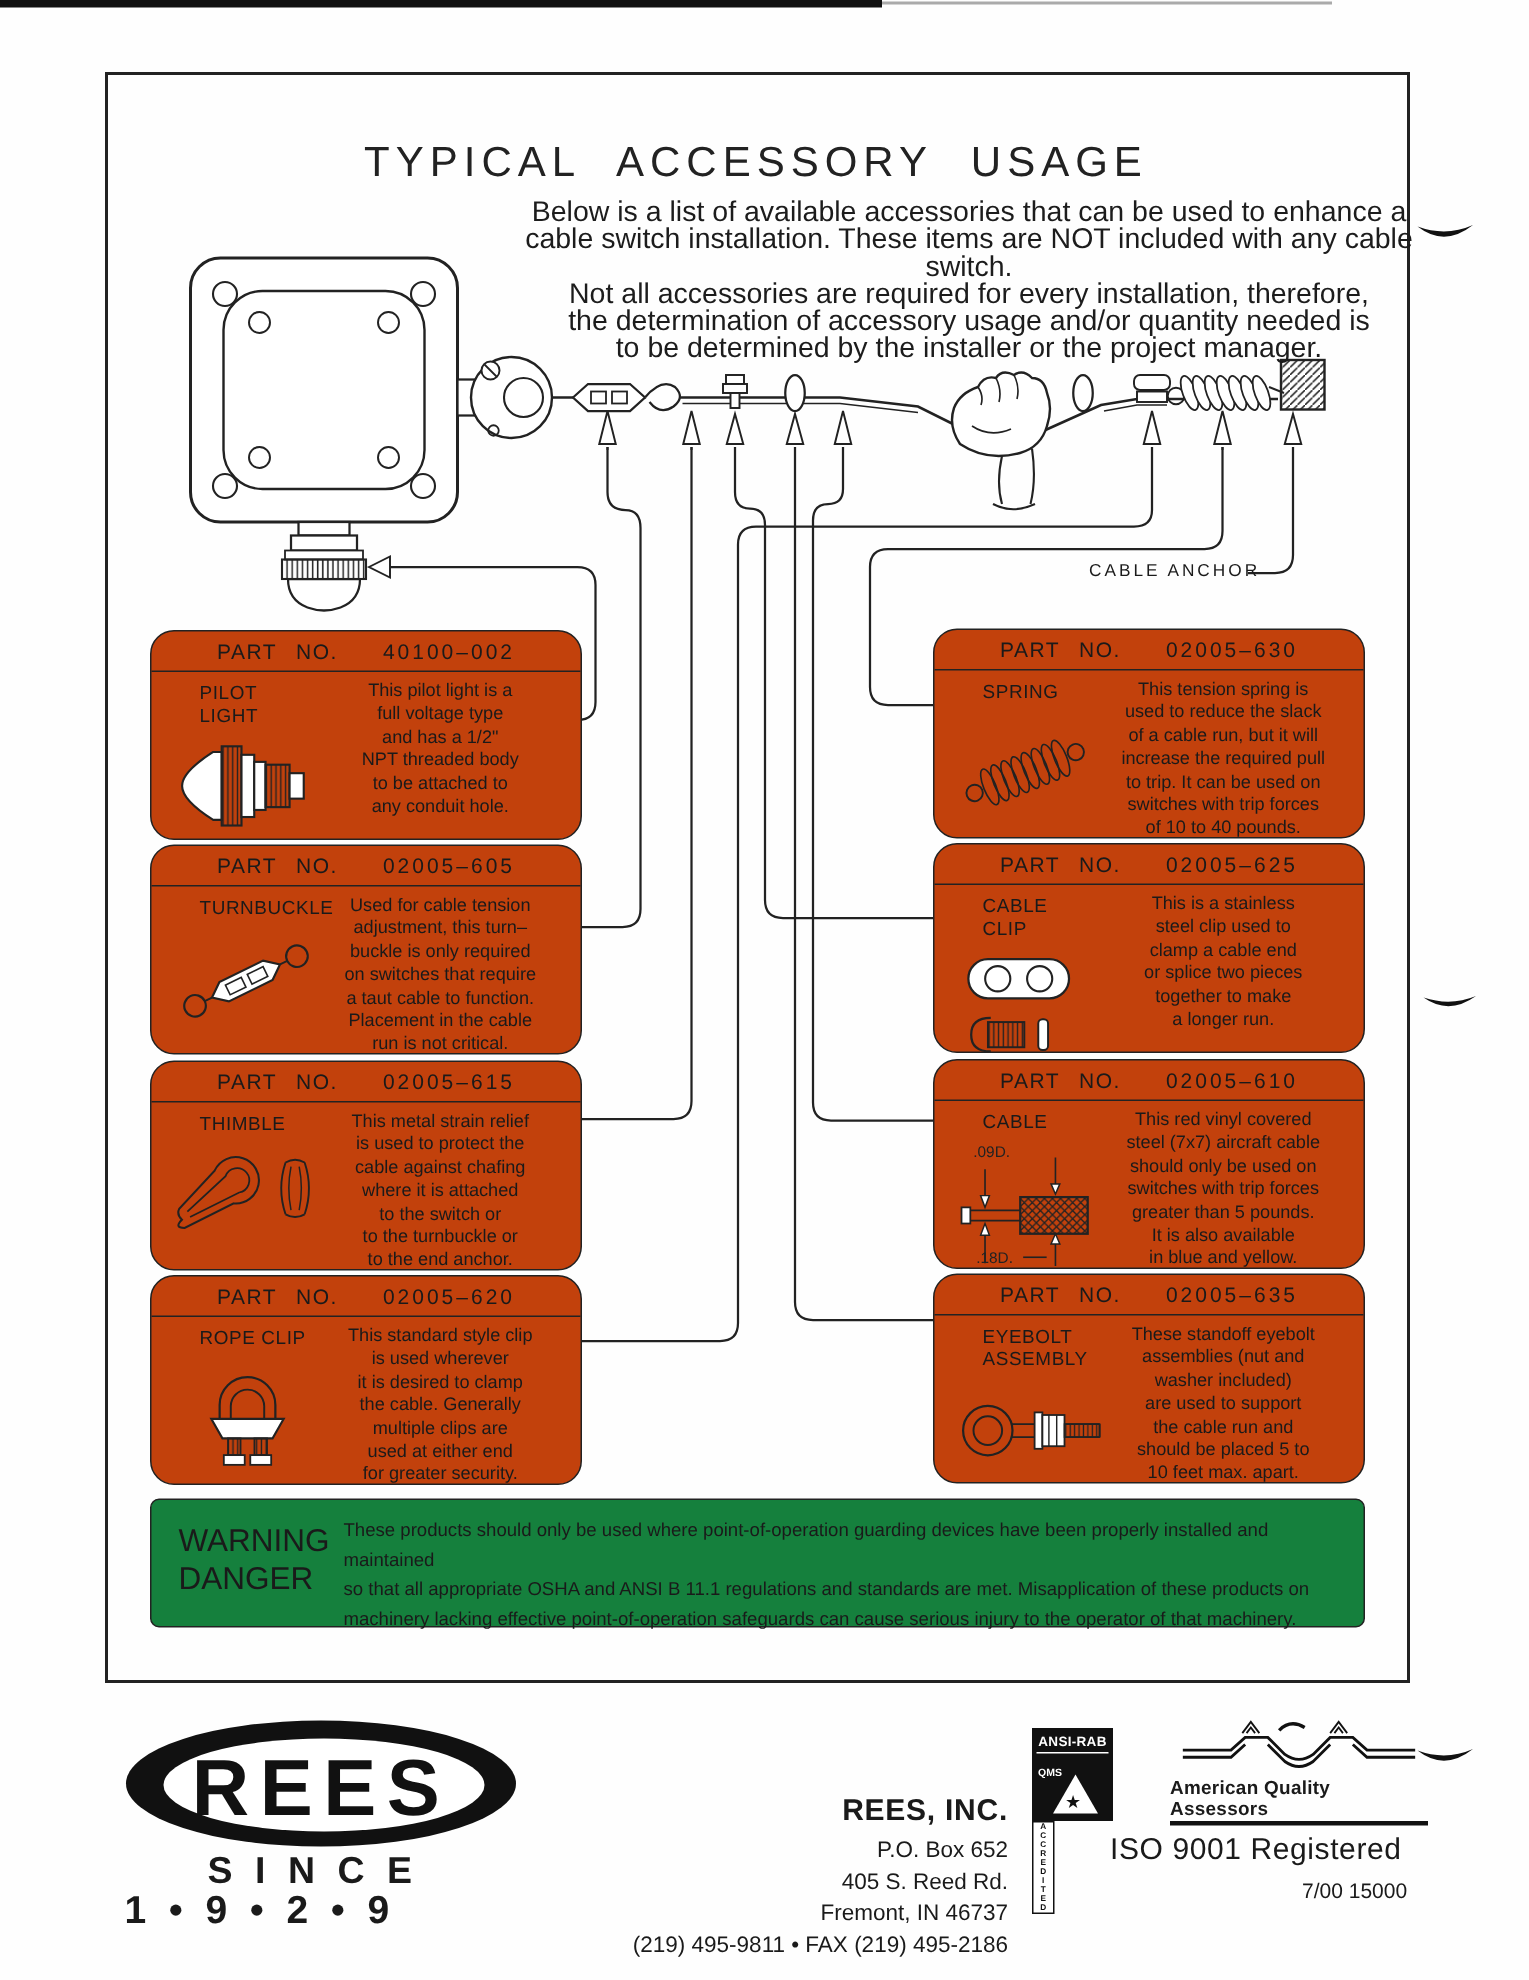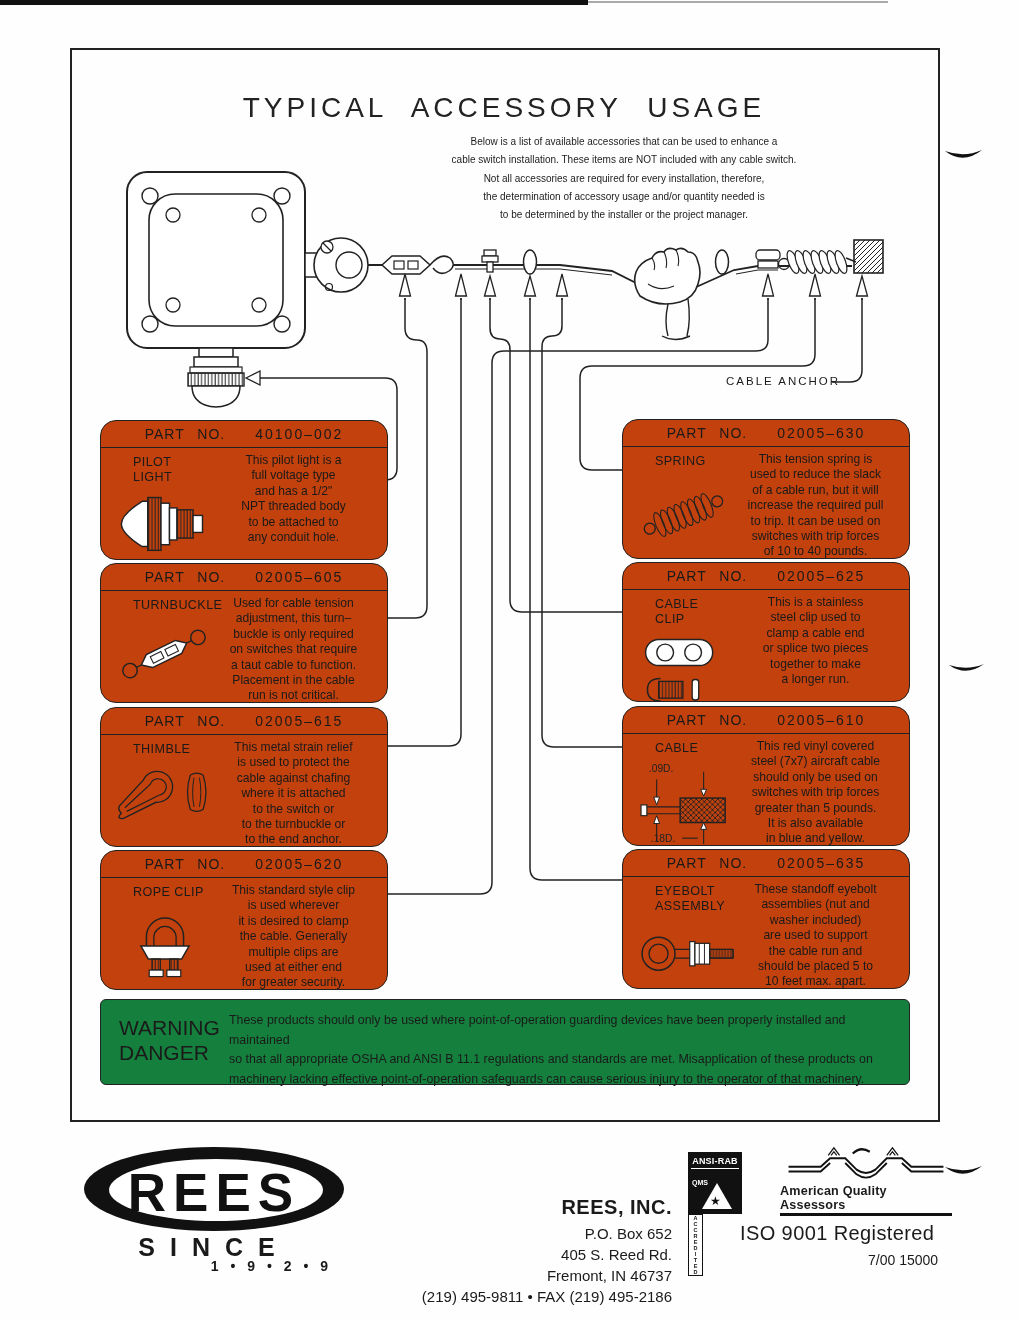--- a/index.html
+++ b/index.html
@@ -6,21 +6,21 @@
   .page{position:relative;width:1019px;height:1320px;background:#fefefe;
         font-family:"Liberation Sans",sans-serif;color:#1a1a1a;overflow:hidden;margin:0 auto;}
   .abs{position:absolute;}
   
   .frame{left:70px;top:48px;width:866px;height:1070px;border:2px solid #222;z-index:1;}
   .artifact-bar{left:0;top:0;width:588px;height:5px;background:#111;z-index:9;}
   .artifact-bar2{left:588px;top:1px;width:300px;height:2px;background:#aaa;z-index:9;}
   .crescent{z-index:9;}
   .title{left:70px;top:92px;width:868px;text-align:center;font-size:28px;letter-spacing:4px;
          word-spacing:14px;z-index:3;color:#222;}
-  .intro{left:324px;top:133px;width:600px;text-align:center;font-size:10px;line-height:18.3px;
+  .intro{left:346px;top:133px;width:600px;text-align:center;font-size:19px;line-height:18.3px;
          white-space:pre-line;z-index:3;color:#1c1c1c;}
   .dsvg{left:0;top:0;z-index:2;}
   .cable-anchor{left:726px;top:375px;font-size:11.5px;letter-spacing:2px;z-index:3;}
   
   .pbox{position:absolute;width:286px;height:138px;background:#c2410c;border:1.6px solid #222;
         border-radius:16px;z-index:4;}
   .pbox .hdr{height:26px;border-bottom:1.4px solid #222;display:flex;align-items:center;
         justify-content:center;gap:30px;font-size:14px;letter-spacing:1px;word-spacing:8px;}
   .pbox .pno{letter-spacing:2px;word-spacing:0;}
   .pbox .body{display:flex;height:110px;}
@@ -33,21 +33,21 @@
   .warnbox{left:100px;top:999px;width:808px;height:84px;border:1.6px solid #222;border-radius:6px;
         display:flex;z-index:4;background:#15803d;justify-content:flex-end;}
   .warnlabel{width:104px;padding:15px 0 0 18px;font-size:21px;line-height:25px;white-space:pre-line;flex:none;}
   .warntext{flex:1;font-size:12.4px;line-height:19.6px;white-space:pre-line;padding:11px 14px 0 6px;}
   
   .logo-wrap{left:83px;top:1146px;width:262px;height:86px;z-index:3;}
   .logo-text{position:absolute;left:0;top:16px;width:262px;text-align:center;font-size:53px;
         font-weight:bold;letter-spacing:7px;color:#111;}
   .since{left:83px;top:1233px;width:262px;text-align:center;font-size:25px;font-weight:bold;
         letter-spacing:15px;z-index:3;}
-  .year{left:70px;top:1258px;width:262px;text-align:right;font-size:14px;font-weight:bold;
+  .year{left:83px;top:1258px;width:262px;text-align:left;font-size:26px;font-weight:bold;
         letter-spacing:4px;z-index:3;}
   .addr-block{left:352px;top:1196px;width:320px;text-align:right;z-index:3;}
   .company{font-size:20px;font-weight:bold;letter-spacing:0.5px;margin-bottom:4px;}
   .addr-line{font-size:15px;line-height:21px;}
   .ansi{left:688px;top:1152px;display:flex;z-index:3;flex-direction:column;}
   .ansi-main{width:54px;height:62px;background:#111;color:#fff;position:relative;flex:none;}
   .ansi-name{font-size:9px;font-weight:bold;text-align:center;padding-top:4px;letter-spacing:0.2px;}
   .ansi-rule{border-bottom:1px solid #fff;margin:2px 3px 0 3px;}
   .qms{position:absolute;left:4px;top:27px;font-size:7px;font-weight:bold;}
   .ansi-tri{position:absolute;left:14px;bottom:5px;width:0;height:0;border-left:15px solid transparent;

